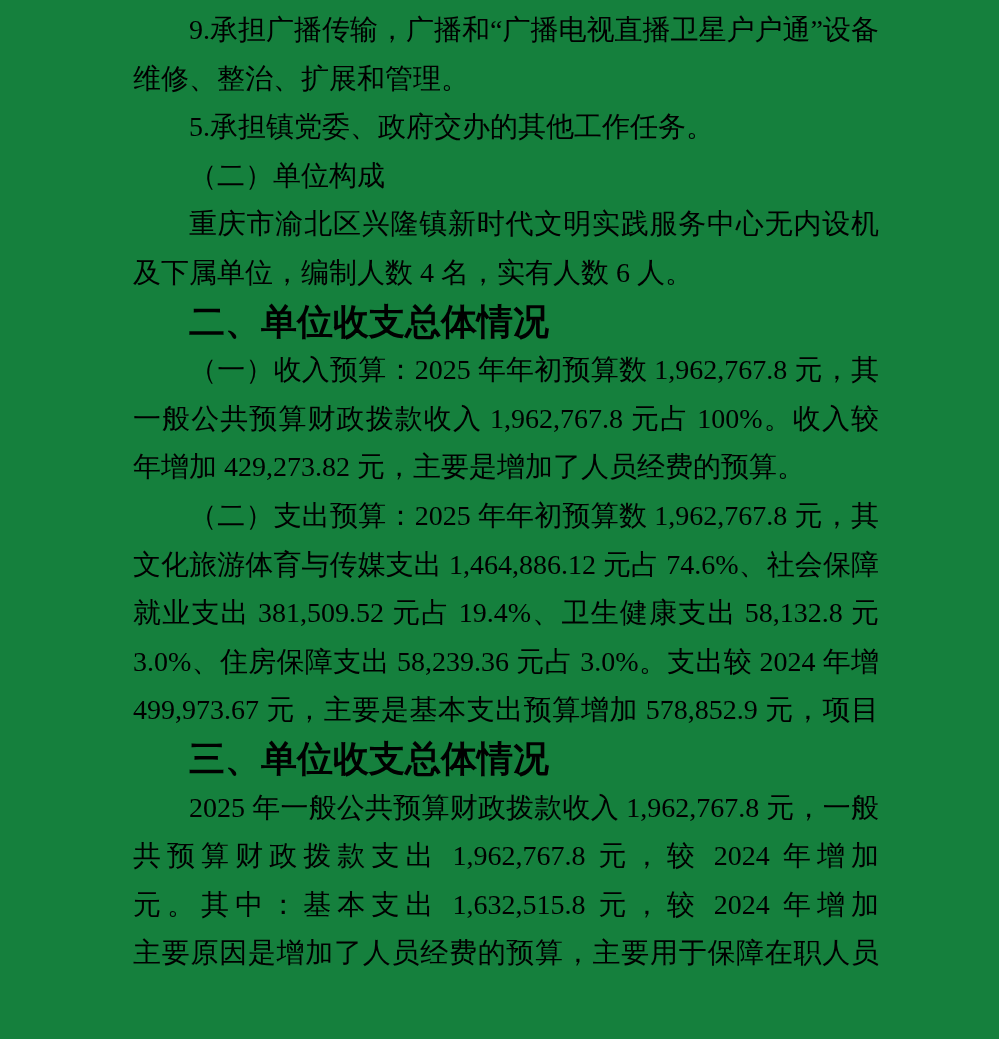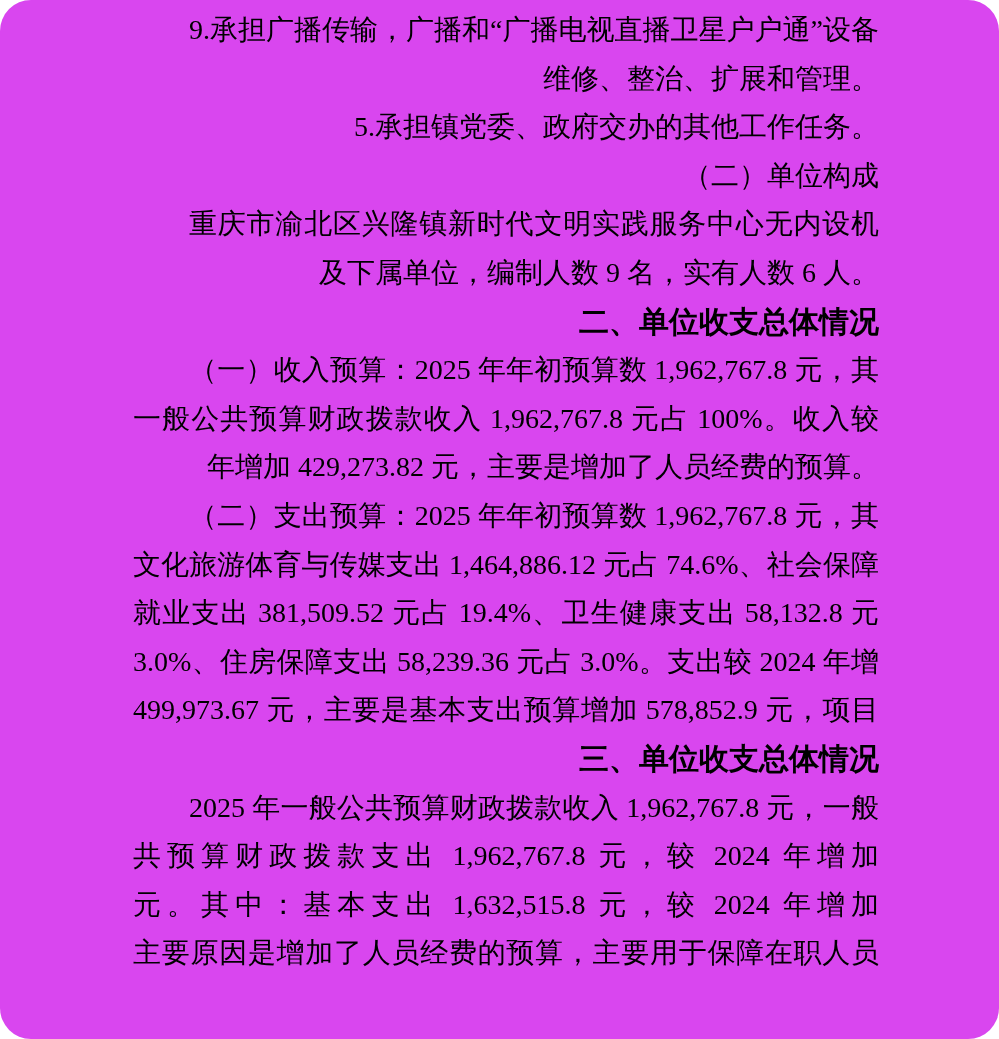--- a/index.html
+++ b/index.html
@@ -4,52 +4,51 @@
 <style>
   html, body {
     margin: 0;
     padding: 0;
     background: #ffffff;
   }
   .page {
     position: relative;
     width: 999px;
     height: 1039px;
-    background: #d946ef;
+    background: #15803d;
     overflow: hidden;
-    border-radius: 31px;
   }
   .textblock {
     position: absolute;
     left: 133px;
     top: 6px;
     width: 746px;
     color: #000000;
     font-family: "Liberation Serif", "DejaVu Serif", serif;
     font-size: 28px;
   }
   .line {
     height: 48.6px;
     line-height: 48.6px;
     white-space: nowrap;
     overflow: hidden;
-    text-align: right;
+    text-align: left;
   }
   .line.justify {
     white-space: normal;
     text-align: justify;
     text-align-last: justify;
   }
   .line.indent {
     text-indent: 56px;
   }
   .line.heading {
     font-family: "Liberation Sans", "DejaVu Sans", sans-serif;
     font-weight: bold;
-    font-size: 30px;
+    font-size: 36px;
   }
 </style>
 </head>
 <body>
 
 <div class="page">
   <div class="textblock">
 
     <div>
       <div class="line indent justify">9.承担广播传输，广播和“广播电视直播卫星户户通”设备</div>
@@ -59,21 +58,21 @@
     <div>
       <div class="line indent">5.承担镇党委、政府交办的其他工作任务。</div>
     </div>
 
     <div>
       <div class="line indent">（二）单位构成</div>
     </div>
 
     <div>
       <div class="line indent justify">重庆市渝北区兴隆镇新时代文明实践服务中心无内设机构</div>
-      <div class="line">及下属单位，编制人数 9 名，实有人数 6 人。</div>
+      <div class="line">及下属单位，编制人数 4 名，实有人数 6 人。</div>
     </div>
 
     <div>
       <div class="line indent heading">二、单位收支总体情况</div>
     </div>
 
     <div>
       <div class="line indent justify">（一）收入预算：2025 年年初预算数 1,962,767.8 元，其中：</div>
       <div class="line justify">一般公共预算财政拨款收入 1,962,767.8 元占 100%。收入较 2024</div>
       <div class="line">年增加 429,273.82 元，主要是增加了人员经费的预算。</div>

